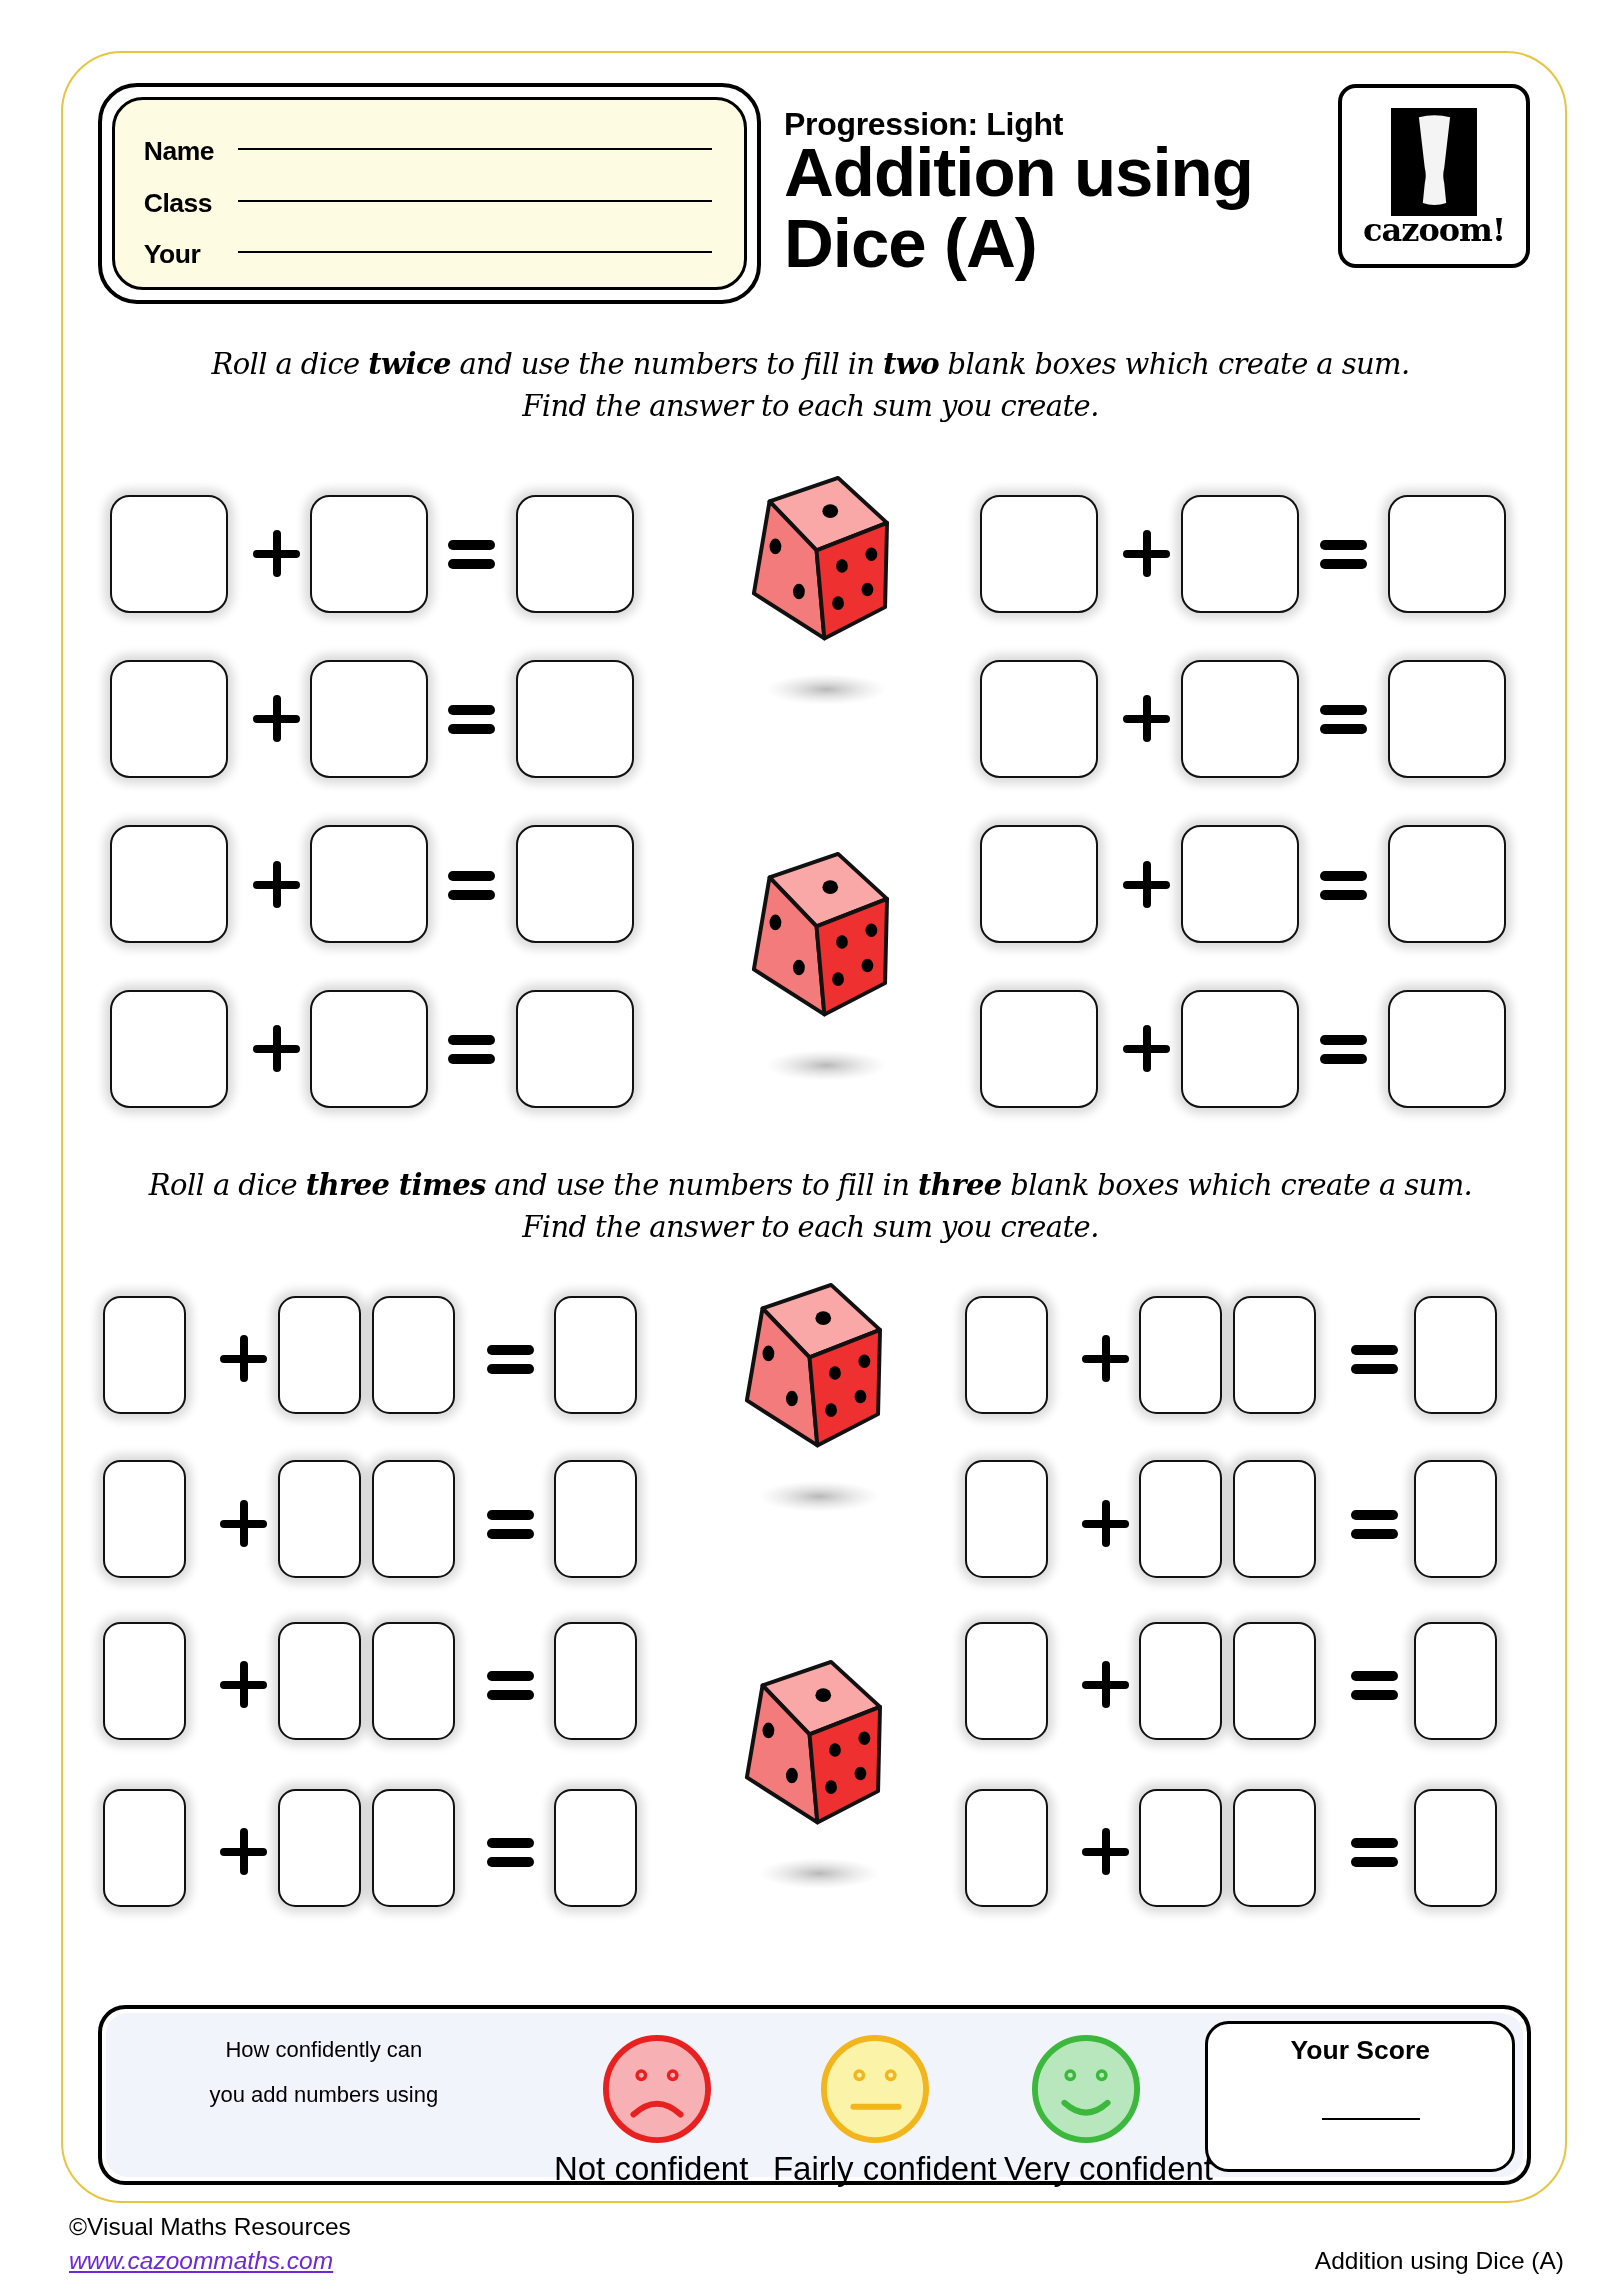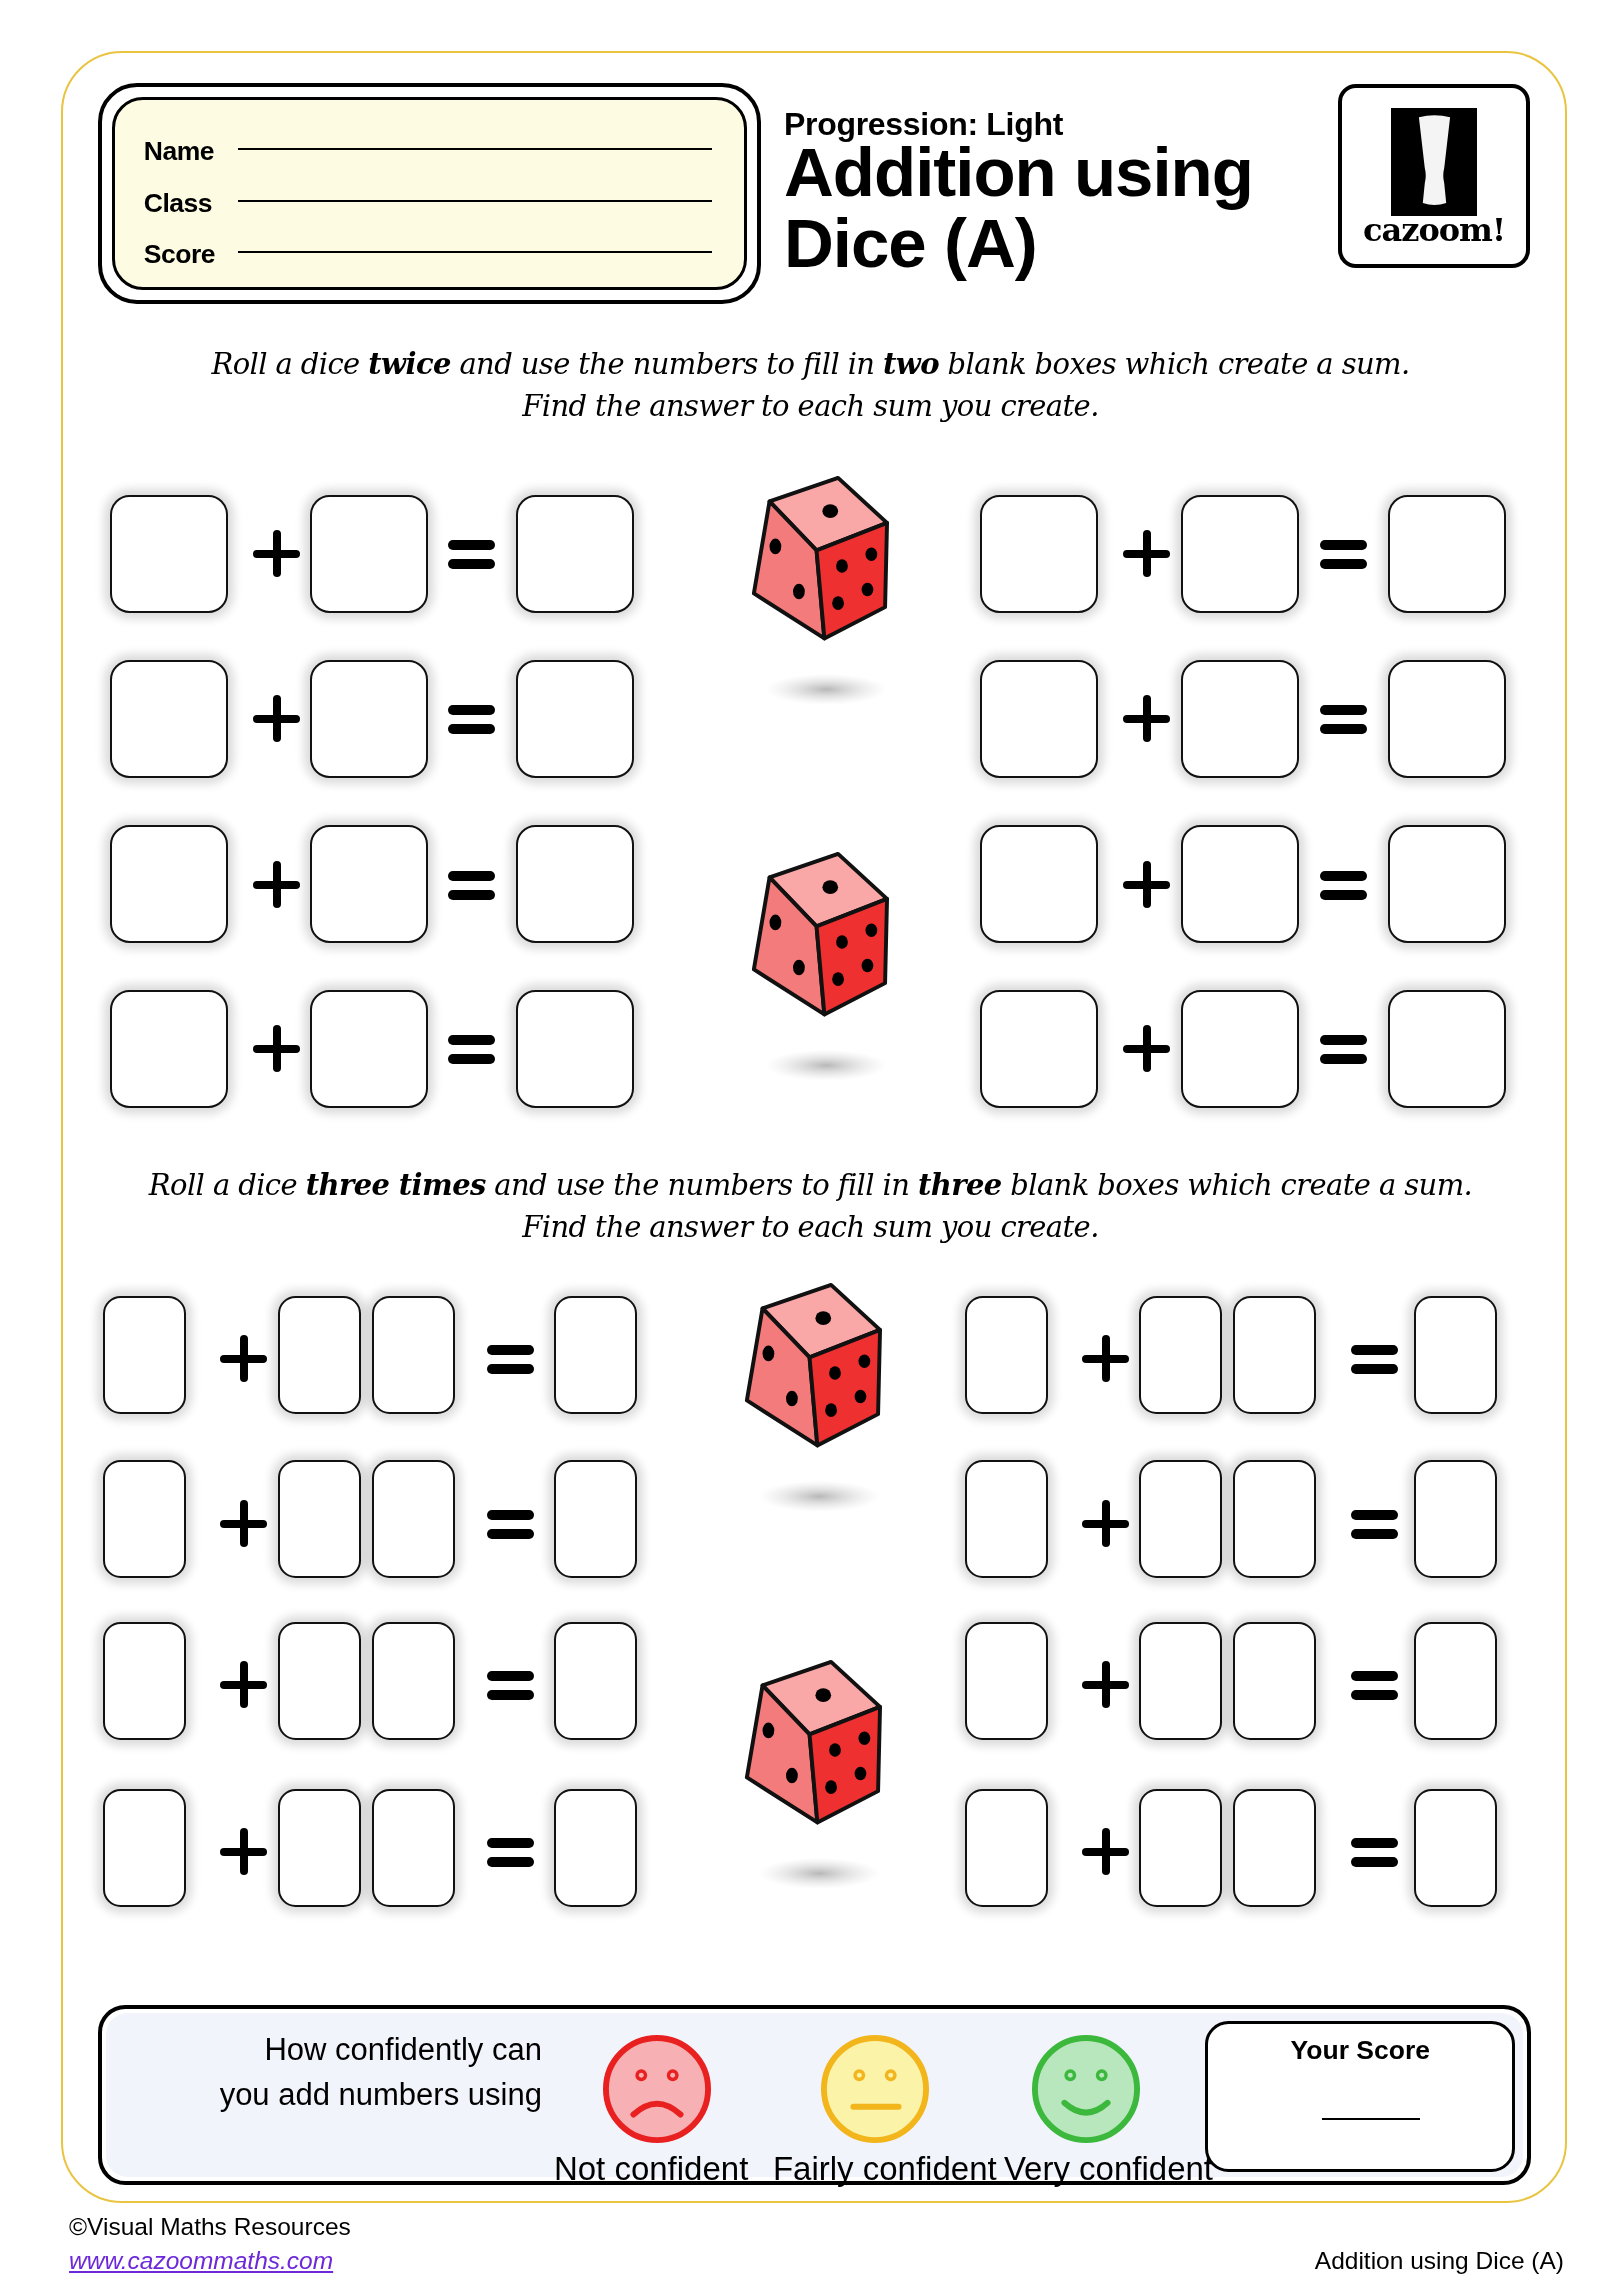--- a/index.html
+++ b/index.html
@@ -24,21 +24,21 @@
   .tall { width: 83px; height: 118px; border-radius: 17.6px; }
   .plus, .eq { position: absolute; width: 47px; height: 47px; }
   .plus::before, .plus::after, .eq::before, .eq::after { content: ""; position: absolute; background: #000; border-radius: 4.9px; }
   .plus::before { left: 0; top: 19.6px; width: 47px; height: 8.8px; }
   .plus::after { left: 19.6px; top: 0; width: 8.8px; height: 47px; }
   .eq::before { left: 0; top: 9.8px; width: 47px; height: 9.8px; }
   .eq::after { left: 0; top: 29px; width: 47px; height: 9.8px; }
   .die { position: absolute; width: 157px; height: 235px; }
   .panel { left: 98px; top: 2005px; width: 1433px; height: 180px; border: 4.9px solid #000; border-radius: 27.4px; box-sizing: border-box; background: #fff; }
   .panel-inner { position: absolute; left: 3.9px; top: 3.9px; right: 3.9px; bottom: 3.9px; border-radius: 21.6px; background: #f2f4fc; }
-  .question { position: absolute; left: 24px; top: 13.7px; width: 412px; text-align: right; font-size: 31px; line-height: 45px; }
+  .question { position: absolute; left: 12px; top: 13.7px; width: 412px; text-align: center; font-size: 22px; line-height: 45px; }
   .face { position: absolute; top: 21.6px; width: 110px; height: 110px; }
   .face-label { position: absolute; top: 137px; font-size: 33px; white-space: nowrap; }
   .score { position: absolute; right: 7.8px; top: 7.8px; width: 310px; height: 151px; border: 3.9px solid #000; border-radius: 23.5px; background: #fff; box-sizing: border-box; }
   .score-title { position: absolute; left: 0; right: 0; top: 11.8px; text-align: center; font-size: 26.5px; font-weight: bold; }
   .score-line { position: absolute; left: 114px; width: 98px; top: 94px; border-bottom: 2px solid #000; }
   .footer { font-size: 24.5px; }
   .footer a { color: #6d28d9; text-decoration: underline; font-style: italic; }
 </style>
 </head>
 <body>
@@ -49,21 +49,21 @@
   <div class="name-box-inner">
     <div class="field" style="top:17.6px;">
       <span class="field-label">Name</span>
       <span class="field-line"></span>
     </div>
     <div class="field" style="top:69px;">
       <span class="field-label">Class</span>
       <span class="field-line"></span>
     </div>
     <div class="field" style="top:120px;">
-      <span class="field-label">Score</span>
+      <span class="field-label">Your</span>
       <span class="field-line"></span>
     </div>
   </div>
 </div>
 
 <div class="abs prog">Progression: Light</div>
 <div class="abs title">
   <div>Addition using</div>
   <div>Dice (A)</div>
 </div>

